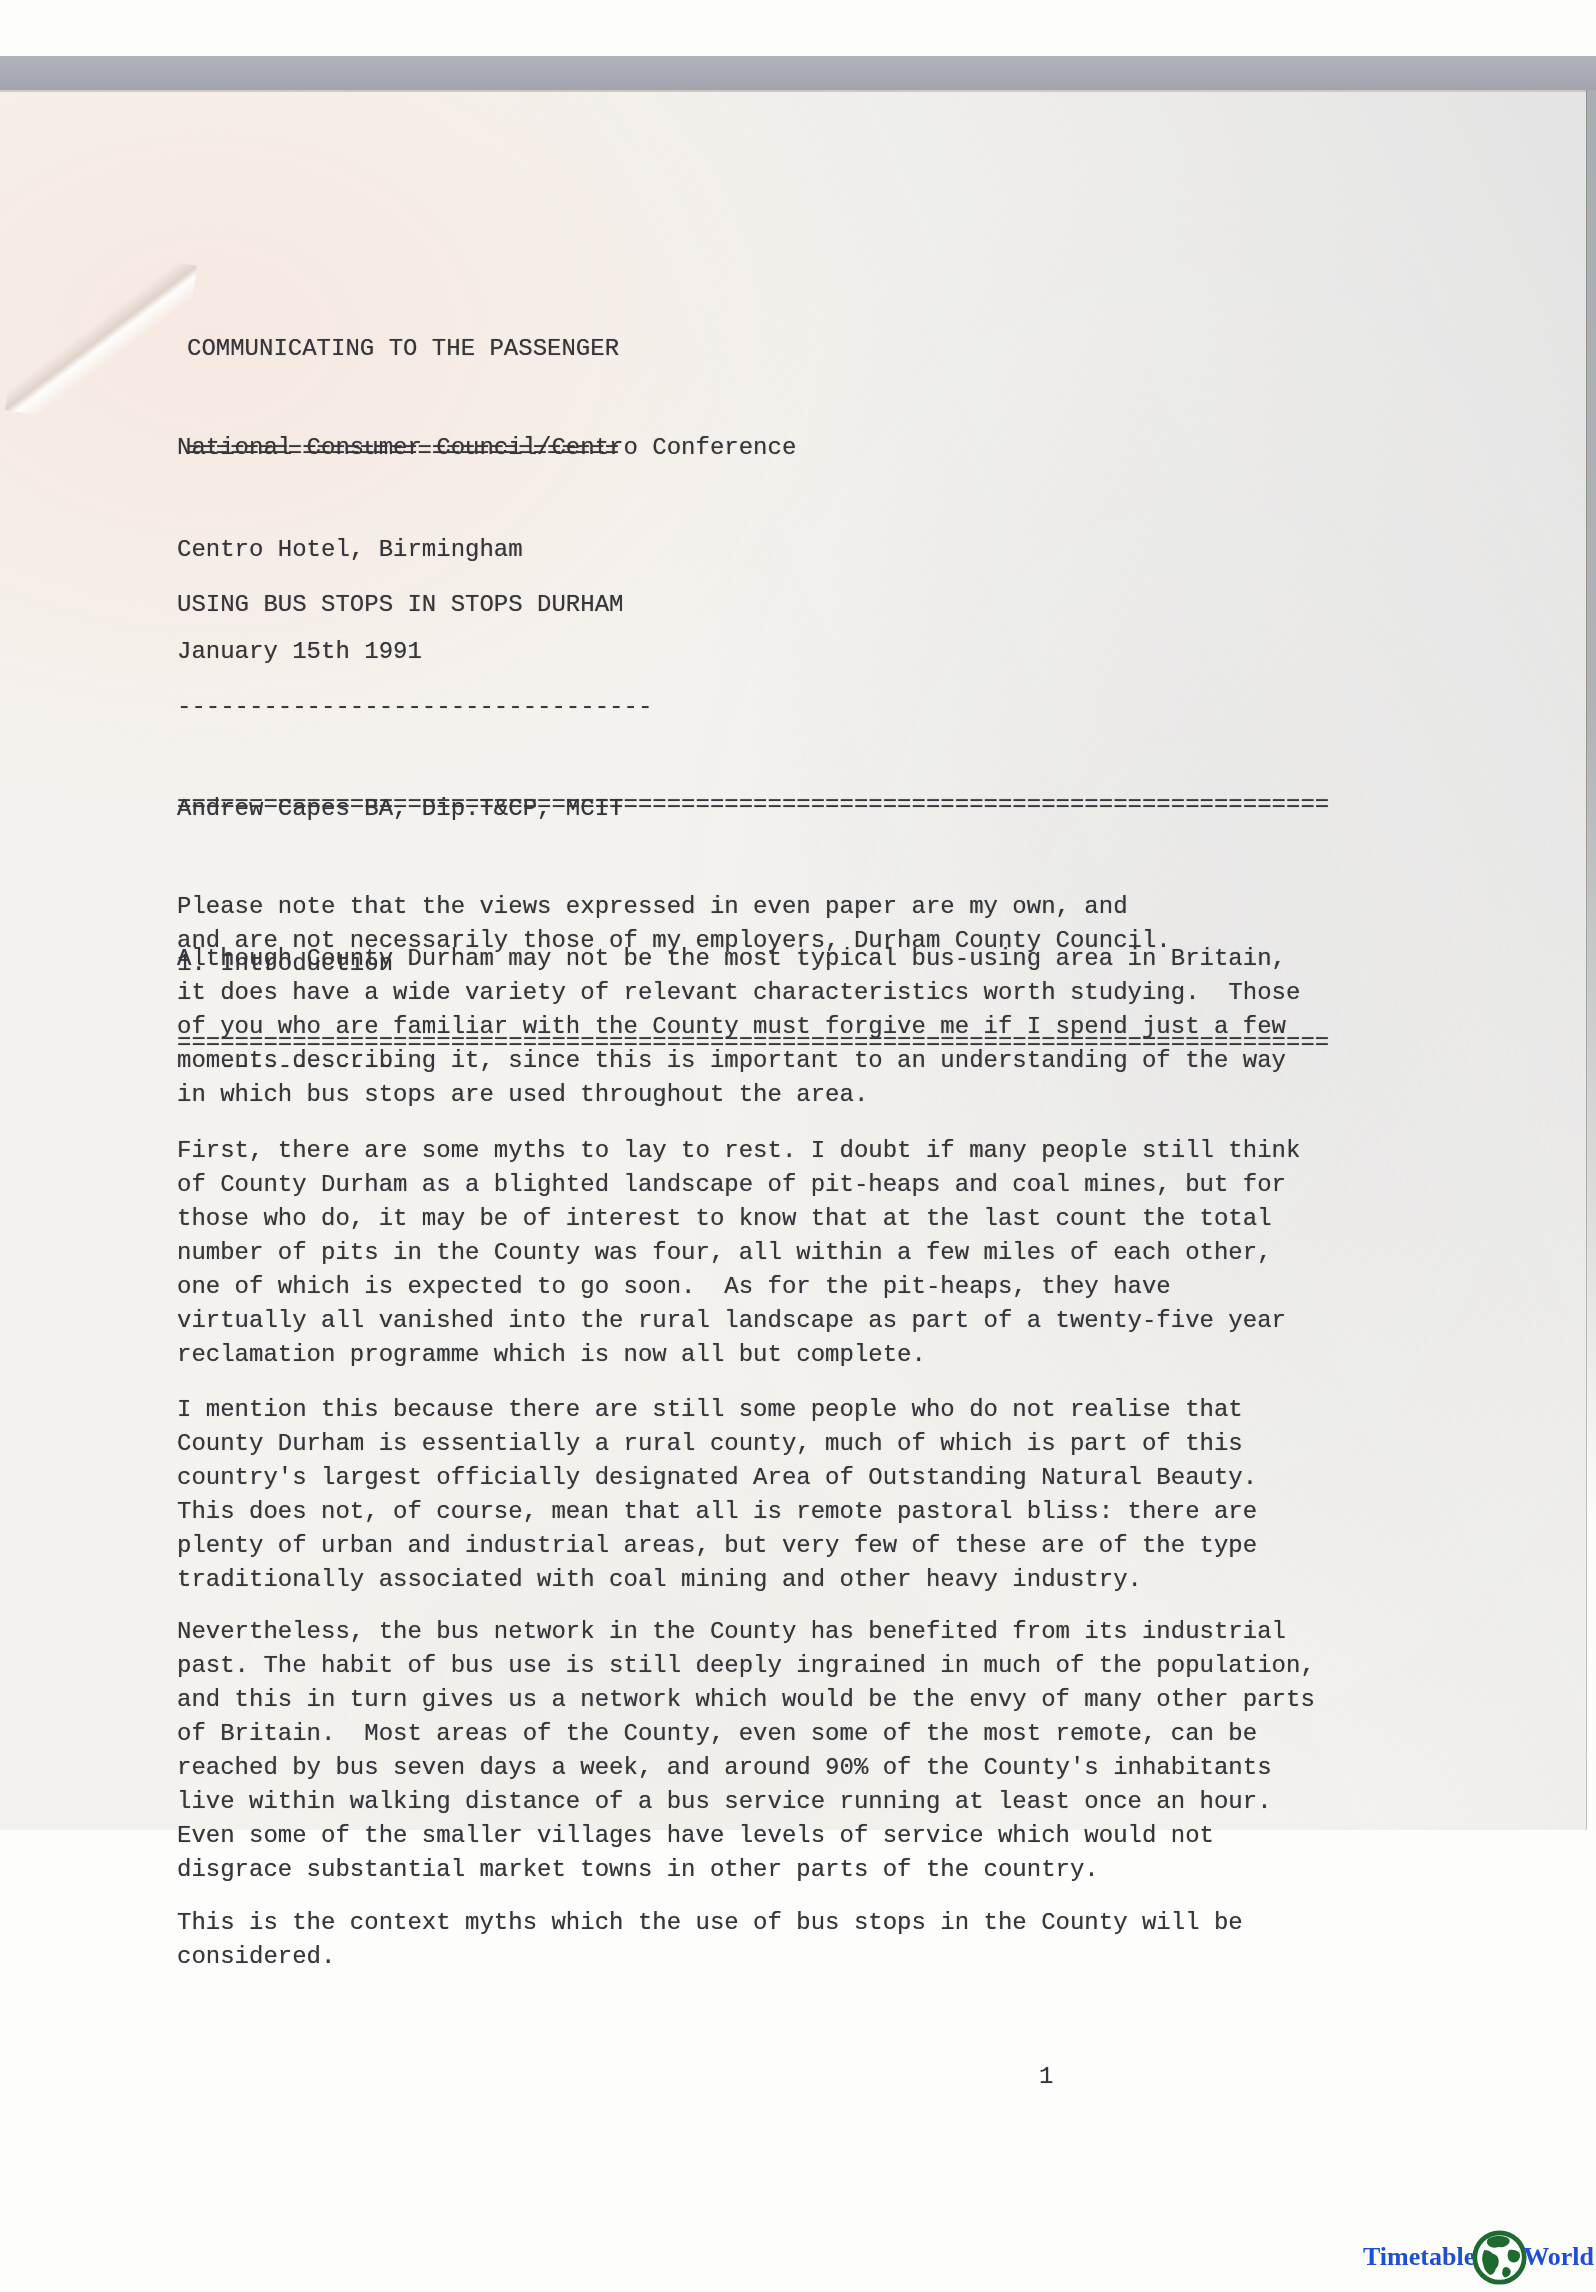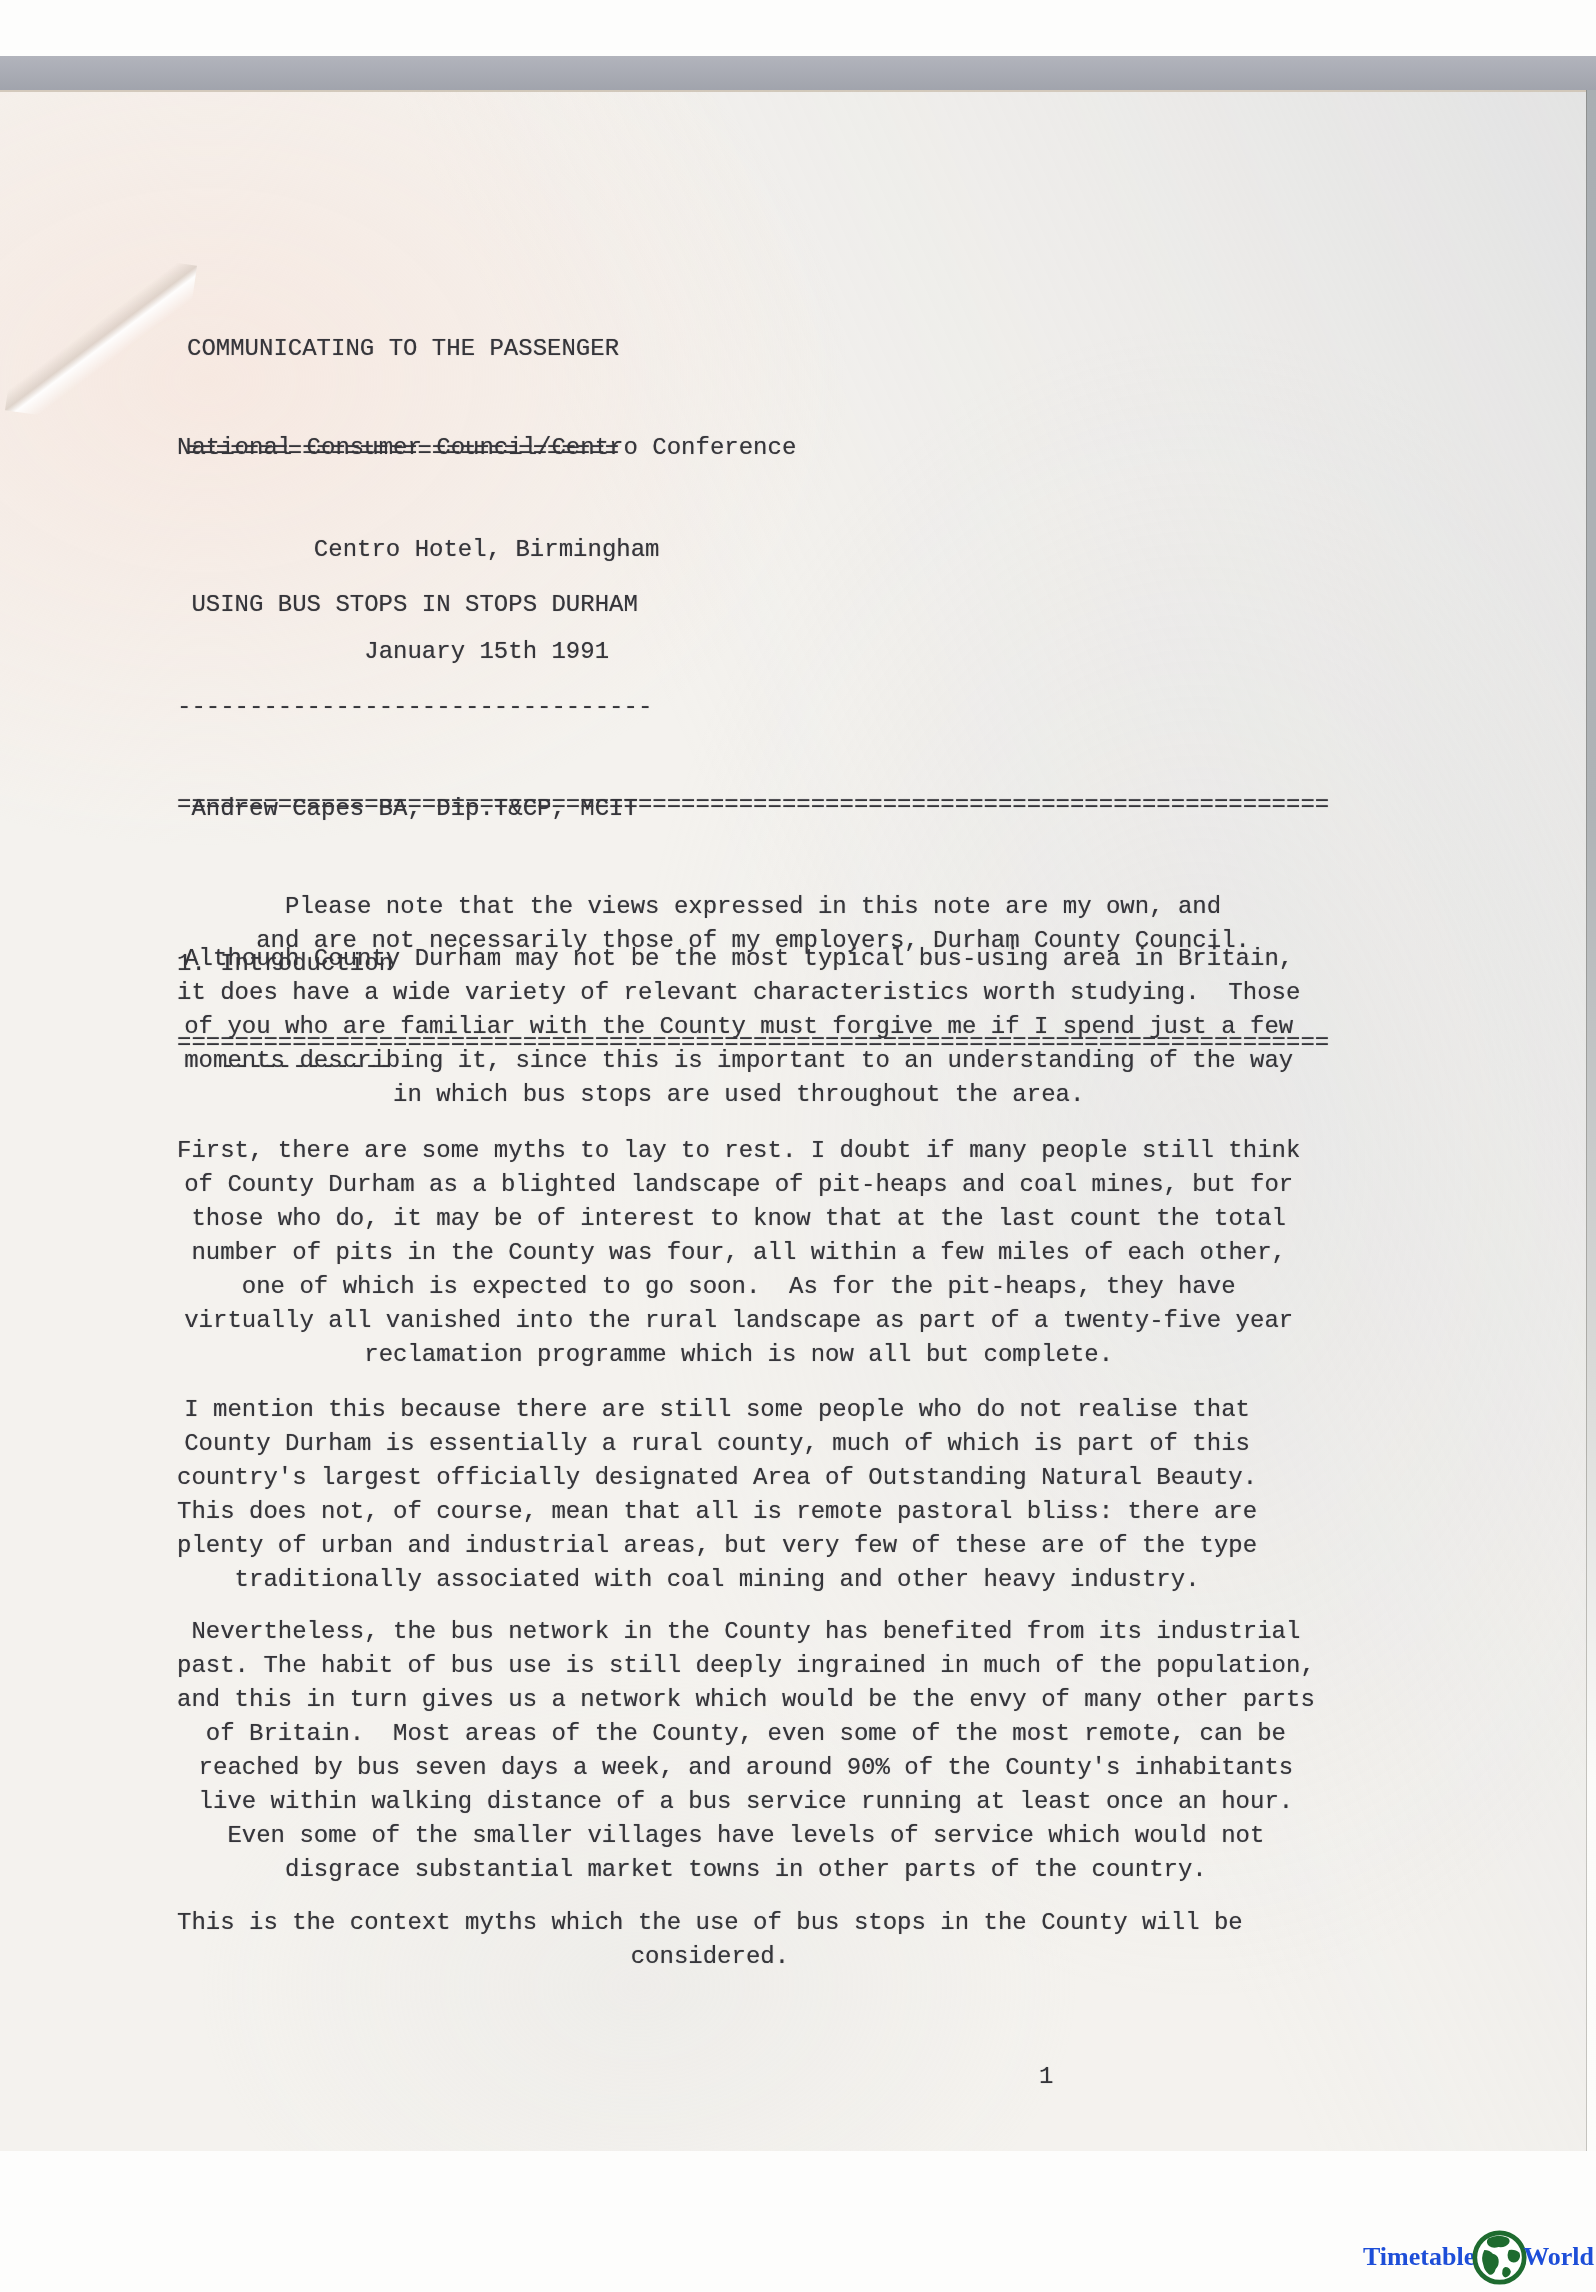--- a/index.html
+++ b/index.html
@@ -1,17 +1,17 @@
 <!DOCTYPE html>
 <html style="font-size:14.3px"><head>
 <meta charset="utf-8">
 <style>
   html,body{margin:0;padding:0;}
   body{width:1597px;height:2293px;background:#fdfdfc;overflow:hidden;}
-  .scan{position:relative;width:1597px;height:2151px;font-family:"Liberation Mono","DejaVu Sans Mono",monospace;text-align:center;}
+  .scan{position:relative;width:1597px;height:1830px;font-family:"Liberation Mono","DejaVu Sans Mono",monospace;}
   .scanner-top{position:absolute;left:0;top:0;width:100%;height:56px;background:#fdfdfc;}
   .scanner-band{position:absolute;left:0;top:56px;width:100%;height:37px;
     background:linear-gradient(#b2b4bc,#9fa2ab);}
   .paper{position:absolute;left:0;top:90px;right:0;bottom:0;
     background-color:#f4f2ee;
     background-image:
       radial-gradient(985px 716px at 13% 14%, rgba(247,231,223,0.85), rgba(247,231,223,0) 65%),
       linear-gradient(246deg, rgba(206,209,214,0.45) 0%, rgba(206,209,214,0.18) 22%, rgba(206,209,214,0) 48%),
       radial-gradient(806px 1164px at 75% 52%, rgba(216,218,221,0.28), rgba(216,218,221,0) 72%),
       radial-gradient(627px 448px at 40% 92%, rgba(228,228,226,0.35), rgba(228,228,226,0) 70%);
@@ -62,21 +62,21 @@
   </div>
 
   <div class="mono paper-head-block">
     <div>USING BUS STOPS IN STOPS DURHAM</div>
     <div>---------------------------------</div>
     <div>Andrew Capes BA, Dip.T&amp;CP, MCIT</div>
   </div>
 
   <div class="mono disclaimer-block">
     <div>================================================================================</div>
-    <div>Please note that the views expressed in this note are my own, and
+    <div>Please note that the views expressed in even paper are my own, and
 and are not necessarily those of my employers, Durham County Council.</div>
     <div>================================================================================</div>
   </div>
 
   <div class="mono intro-head-block">
     <div>1. Introduction</div>
     <div>   ------------</div>
   </div>
 
   <div class="mono para-1">Although County Durham may not be the most typical bus-using area in Britain,

